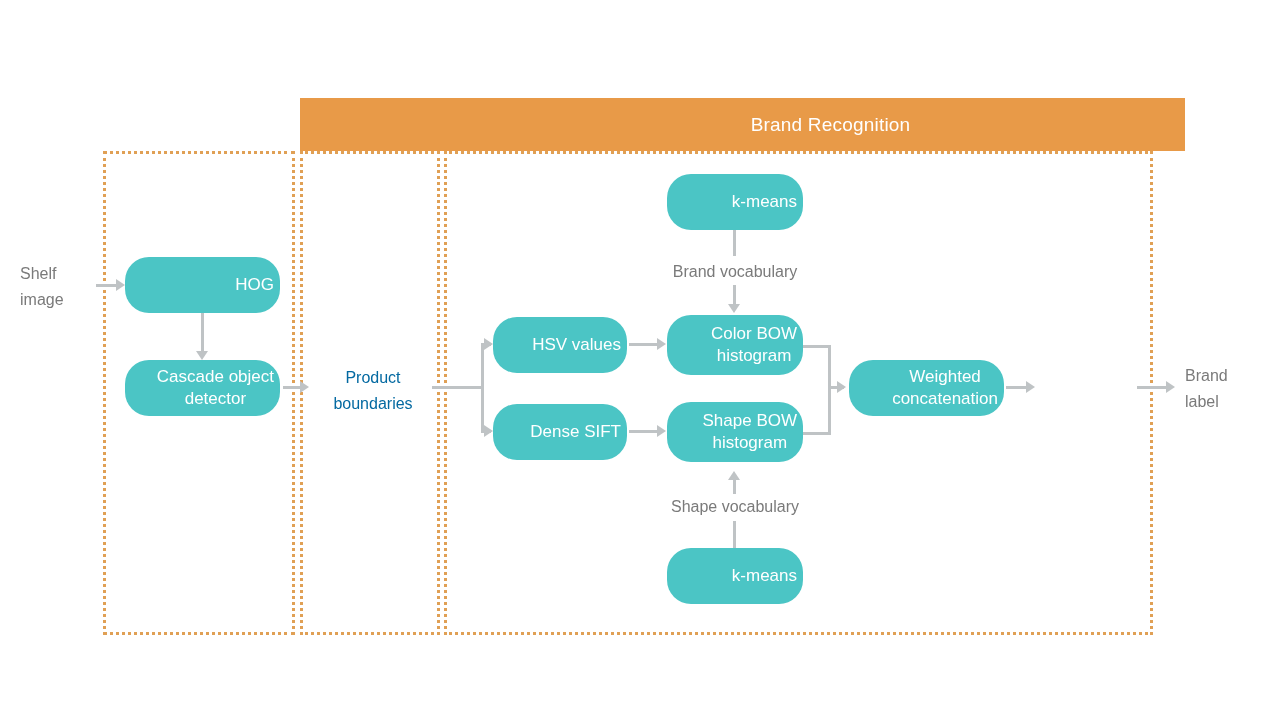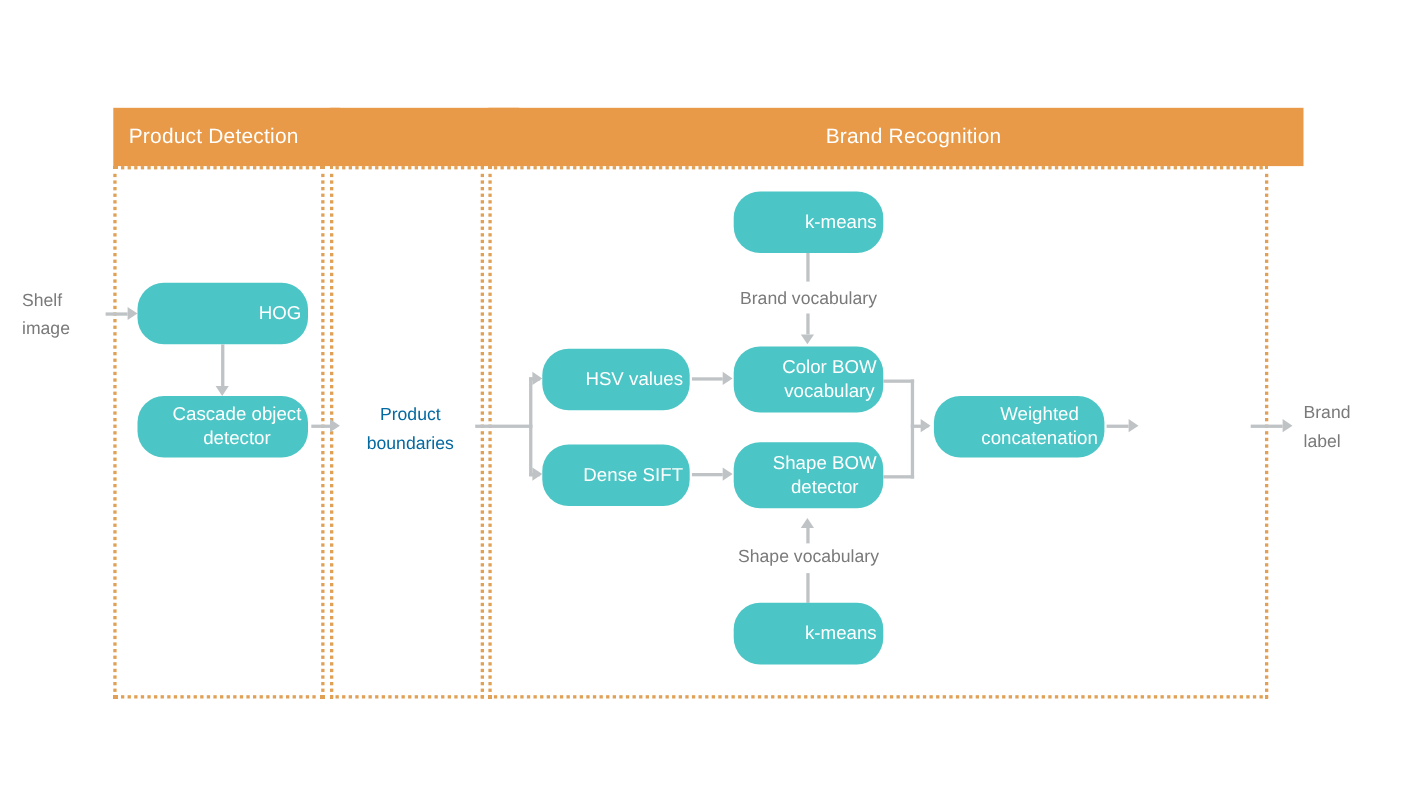--- a/index.html
+++ b/index.html
@@ -70,23 +70,20 @@
   .ah{position:absolute;width:0;height:0;}
   .ah.r{border-left:9px solid #bfc3c5;border-top:6px solid transparent;border-bottom:6px solid transparent;}
   .ah.d{border-top:9px solid #bfc3c5;border-left:6px solid transparent;border-right:6px solid transparent;}
   .ah.u{border-bottom:9px solid #bfc3c5;border-left:6px solid transparent;border-right:6px solid transparent;}
 </style>
 </head>
 <body>
 
 <div id="stage">
 
-  <div class="hdr left" style="left:103px;top:98px;width:192px;height:53px;">
-    <span>Product Detection</span>
-  </div>
 
   <div class="hdr center" style="left:300px;top:98px;width:140px;height:53px;">
     <span></span>
   </div>
 
   <div class="hdr center" style="left:444px;top:98px;width:709px;height:53px;">
     <span>Brand Recognition</span>
   </div>
 
   <div class="panel" style="left: 103px; top: 151px; width: 192px; height: 484px; border-color: rgb(224, 160, 85);"></div>
@@ -142,26 +139,26 @@
     <span>k-means</span>
   </div>
 
   <div class="ln v" style="left: 733px; top: 230px; height: 26px; background: rgb(191, 195, 197);"></div>
   <div class="lbl" style="left: 640px; top: 259px; width: 190px; color: rgb(122, 122, 122);">Brand vocabulary</div>
   <div class="ln v" style="left: 733px; top: 285px; height: 19px; background: rgb(191, 195, 197);"></div>
   <div class="ah d" style="left: 728px; top: 304px; border-top-color: rgb(191, 195, 197);"></div>
 
   <div class="box" style="left:667px;top:315px;width:136px;height:60px;">
     <span style="white-space:pre-line;">Color BOW
-vocabulary</span>
+histogram</span>
   </div>
 
   <div class="box" style="left:667px;top:402px;width:136px;height:60px;">
     <span style="white-space:pre-line;">Shape BOW
-detector</span>
+histogram</span>
   </div>
 
   <div class="ah u" style="left: 728px; top: 471px; border-bottom-color: rgb(191, 195, 197);"></div>
   <div class="ln v" style="left: 733px; top: 480px; height: 14px; background: rgb(191, 195, 197);"></div>
   <div class="lbl" style="left: 640px; top: 494px; width: 190px; color: rgb(122, 122, 122);">Shape vocabulary</div>
   <div class="ln v" style="left: 733px; top: 521px; height: 27px; background: rgb(191, 195, 197);"></div>
 
   <div class="box" style="left:667px;top:548px;width:136px;height:56px;">
     <span>k-means</span>
   </div>

